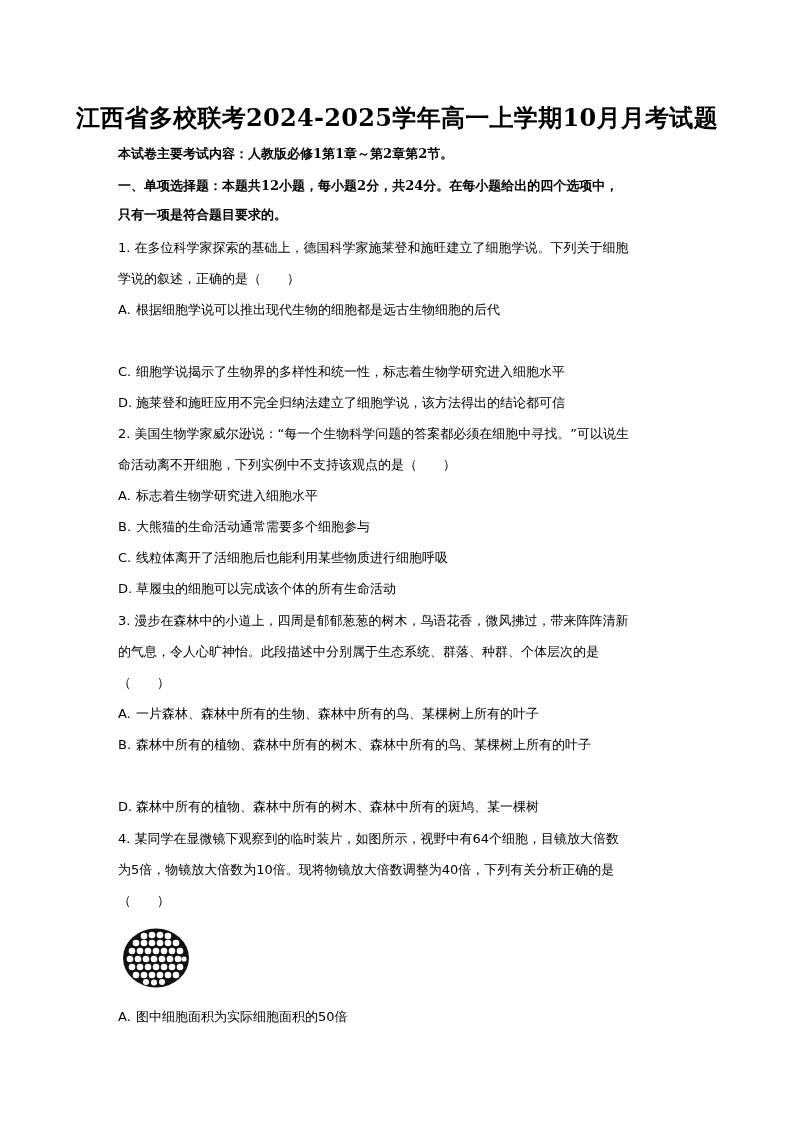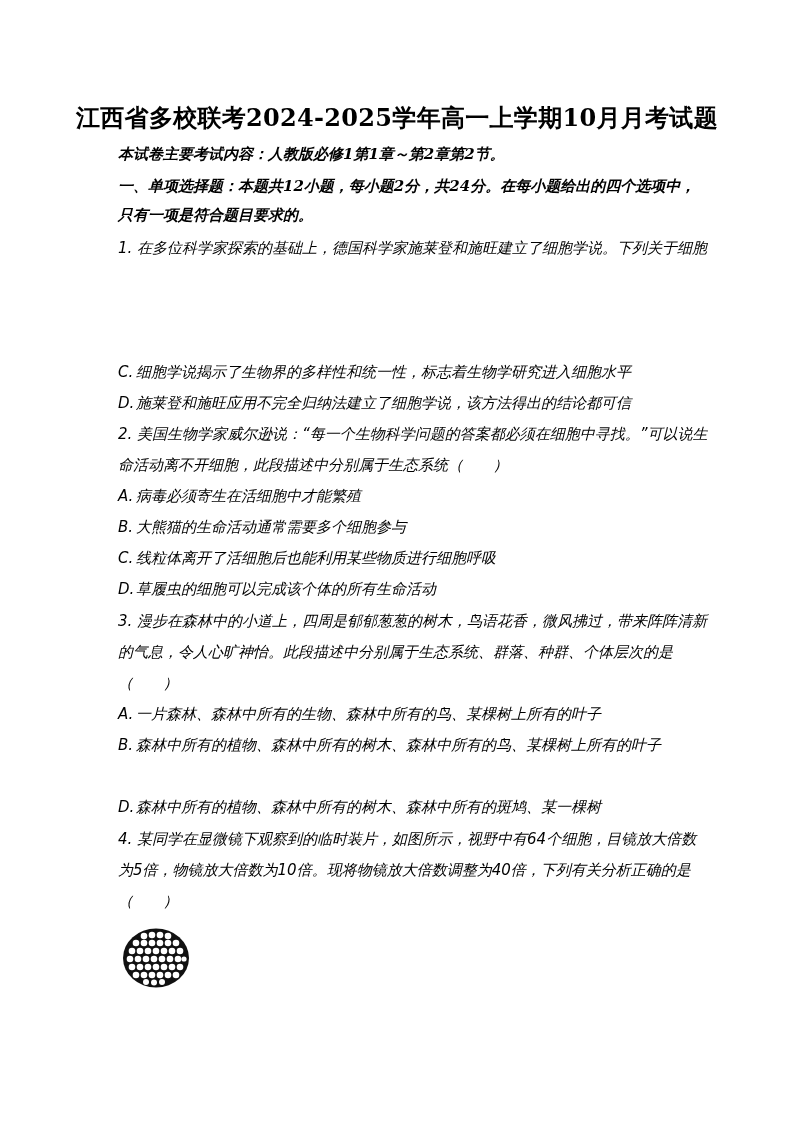--- a/index.html
+++ b/index.html
@@ -2,43 +2,45 @@
 <html><head>
 <meta charset="utf-8">
 <style>
   html, body { margin: 0; padding: 0; background: #ffffff; }
   body { width: 794px; height: 1123px; position: relative; overflow: hidden;
          font-family: "DejaVu Serif", "Liberation Serif", serif; color: #000; }
   .page { position: absolute; left: 0; top: 0; width: 794px; height: 1123px; }
   .title { position: absolute; left: 0; width: 794px; top: 103px; text-align: center;
            font-size: 24px; font-weight: bold; letter-spacing: 0.3px; line-height: 30px;
            font-family: "DejaVu Serif", "Liberation Serif", serif; }
-  .line { position: absolute; left: 118px; width: 560px; font-size: 15px; line-height: 20px;
-          white-space: nowrap; font-family: "DejaVu Sans", "Liberation Sans", sans-serif; font-style: italic; }
+  .line { position: absolute; left: 118px; width: 560px; font-size: 13px; line-height: 20px;
+          white-space: nowrap; font-family: "DejaVu Sans", "Liberation Sans", sans-serif; }
   .bold { font-weight: bold; font-family: "DejaVu Serif", "Liberation Serif", serif; }
   .opt-label { display: inline-block; width: 18px; }
   .figure { position: absolute; left: 121px; top: 927px; width: 70px; height: 62px; }
 </style>
 </head>
 <body>
 
 <div class="page">
   <div class="title">江西省多校联考2024-2025学年高一上学期10月月考试题</div>
 
   <div class="line bold" style="top:144px;">本试卷主要考试内容：人教版必修1第1章～第2章第2节。</div>
   <div class="line bold" style="top:176px;">一、单项选择题：本题共12小题，每小题2分，共24分。在每小题给出的四个选项中，</div>
   <div class="line bold" style="top:205px;">只有一项是符合题目要求的。</div>
 
   <div class="line" style="top:238px;">1. 在多位科学家探索的基础上，德国科学家施莱登和施旺建立了细胞学说。下列关于细胞</div>
+  <div class="line" style="top:269px;">学说的叙述，正确的是（　　）</div>
+  <div class="line" style="top:300px;"><span class="opt-label">A.</span><span>根据细胞学说可以推出现代生物的细胞都是远古生物细胞的后代</span></div>
   <div class="line" style="top:362px;"><span class="opt-label">C.</span><span>细胞学说揭示了生物界的多样性和统一性，标志着生物学研究进入细胞水平</span></div>
   <div class="line" style="top:393px;"><span class="opt-label">D.</span><span>施莱登和施旺应用不完全归纳法建立了细胞学说，该方法得出的结论都可信</span></div>
 
   <div class="line" style="top:424px;">2. 美国生物学家威尔逊说：“每一个生物科学问题的答案都必须在细胞中寻找。”可以说生</div>
-  <div class="line" style="top:455px;">命活动离不开细胞，此段描述中分别属于生态系统（　　）</div>
-  <div class="line" style="top:486px;"><span class="opt-label">A.</span><span>病毒必须寄生在活细胞中才能繁殖</span></div>
+  <div class="line" style="top:455px;">命活动离不开细胞，下列实例中不支持该观点的是（　　）</div>
+  <div class="line" style="top:486px;"><span class="opt-label">A.</span><span>标志着生物学研究进入细胞水平</span></div>
   <div class="line" style="top:517px;"><span class="opt-label">B.</span><span>大熊猫的生命活动通常需要多个细胞参与</span></div>
   <div class="line" style="top:548px;"><span class="opt-label">C.</span><span>线粒体离开了活细胞后也能利用某些物质进行细胞呼吸</span></div>
   <div class="line" style="top:579px;"><span class="opt-label">D.</span><span>草履虫的细胞可以完成该个体的所有生命活动</span></div>
 
   <div class="line" style="top:611px;">3. 漫步在森林中的小道上，四周是郁郁葱葱的树木，鸟语花香，微风拂过，带来阵阵清新</div>
   <div class="line" style="top:642px;">的气息，令人心旷神怡。此段描述中分别属于生态系统、群落、种群、个体层次的是</div>
   <div class="line" style="top:673px;">（　　）</div>
   <div class="line" style="top:704px;"><span class="opt-label">A.</span><span>一片森林、森林中所有的生物、森林中所有的鸟、某棵树上所有的叶子</span></div>
   <div class="line" style="top:735px;"><span class="opt-label">B.</span><span>森林中所有的植物、森林中所有的树木、森林中所有的鸟、某棵树上所有的叶子</span></div>
   <div class="line" style="top:797px;"><span class="opt-label">D.</span><span>森林中所有的植物、森林中所有的树木、森林中所有的斑鸠、某一棵树</span></div>
@@ -87,13 +89,14 @@
         <circle cx="31" cy="48" r="3.3"></circle>
         <circle cx="39" cy="48" r="3.3"></circle>
         <circle cx="47" cy="48" r="3.3"></circle>
         <circle cx="55" cy="48" r="3.3"></circle>
       <circle cx="25" cy="55" r="3"></circle>
         <circle cx="33" cy="55.5" r="3"></circle>
         <circle cx="41" cy="55" r="3"></circle>
     </g>
   </svg>
 
+  <div class="line" style="top:1007px;"><span class="opt-label">A.</span><span>图中细胞面积为实际细胞面积的50倍</span></div>
 </div>
 
 </body></html>

